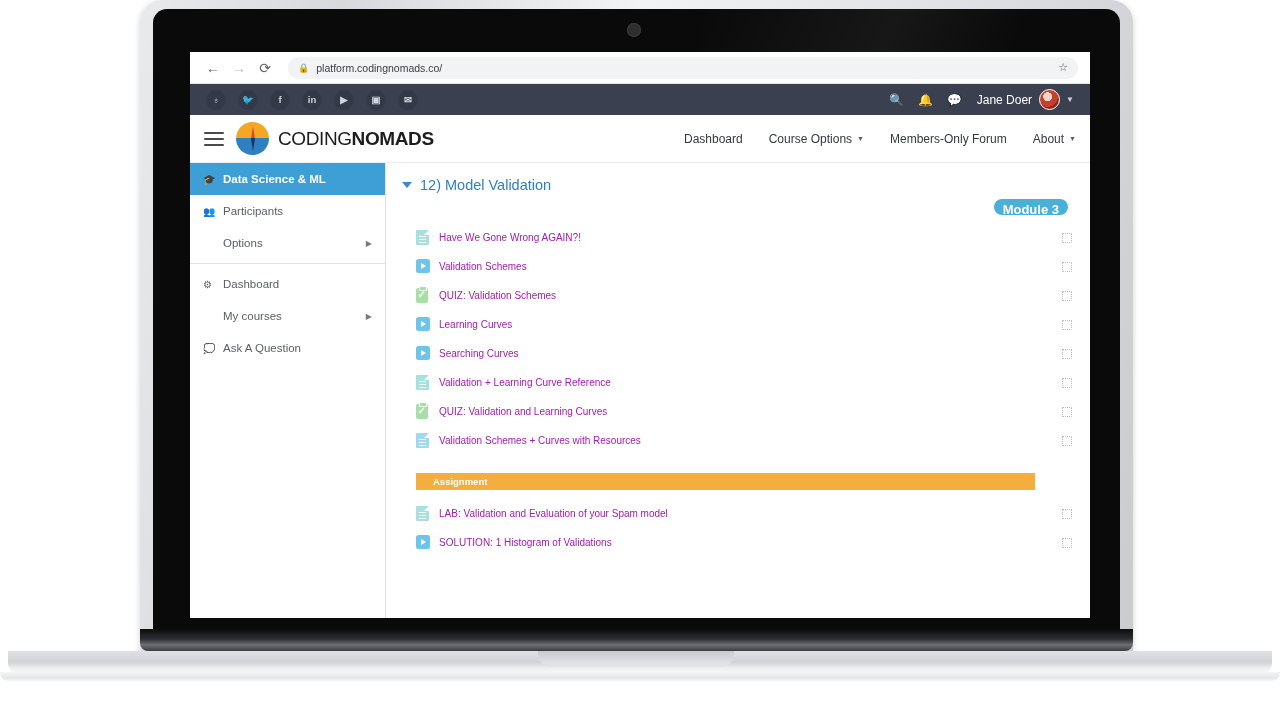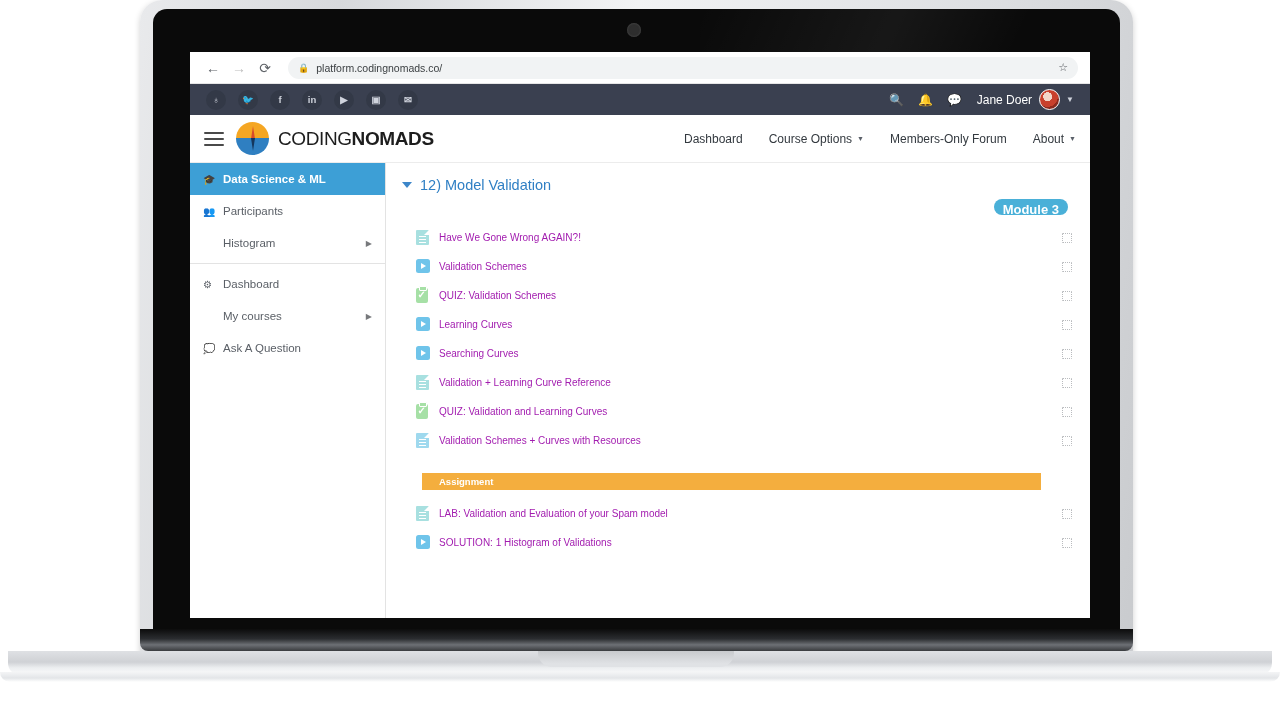--- a/index.html
+++ b/index.html
@@ -200,21 +200,21 @@
     content:"✓"; position: absolute; left: 1.5px; top: 1.5px;
     color: #ffffff; font-size: 10px; line-height: 10px; font-weight: bold;
   }
   .act-label { font-size: 10px; color: #a21caf; }
   .act-check {
     margin-left: auto; width: 10px; height: 10px;
     border: 1px dotted #b9bbbe; border-radius: 1px; background: #ffffff;
   }
 
   .assignment-banner {
-    margin-top: 18px; margin-left: 20px; width: 619px; height: 17px;
+    margin-top: 18px; margin-left: 14px; width: 619px; height: 17px;
     background: #f4ae3e; color: #ffffff;
     font-size: 9.5px; font-weight: bold;
     display: flex; align-items: center; padding-left: 17px;
   }
   .assign-list { margin-top: 9px; }
 </style>
 </head>
 <body>
 
 <div id="laptop-frame">
@@ -292,21 +292,21 @@
         <div class="side-item active">
           <span class="si-ico">🎓</span>
           <span>Data Science &amp; ML</span>
         </div>
         <div class="side-item">
           <span class="si-ico">👥</span>
           <span>Participants</span>
         </div>
         <div class="side-item">
           <span class="si-ico"></span>
-          <span>Histogram</span>
+          <span>Options</span>
           <span class="si-arrow">▶</span>
         </div>
         <div class="side-divider"></div>
         <div class="side-item">
           <span class="si-ico">⚙</span>
           <span>Dashboard</span>
         </div>
         <div class="side-item">
           <span class="si-ico"></span>
           <span>My courses</span>

